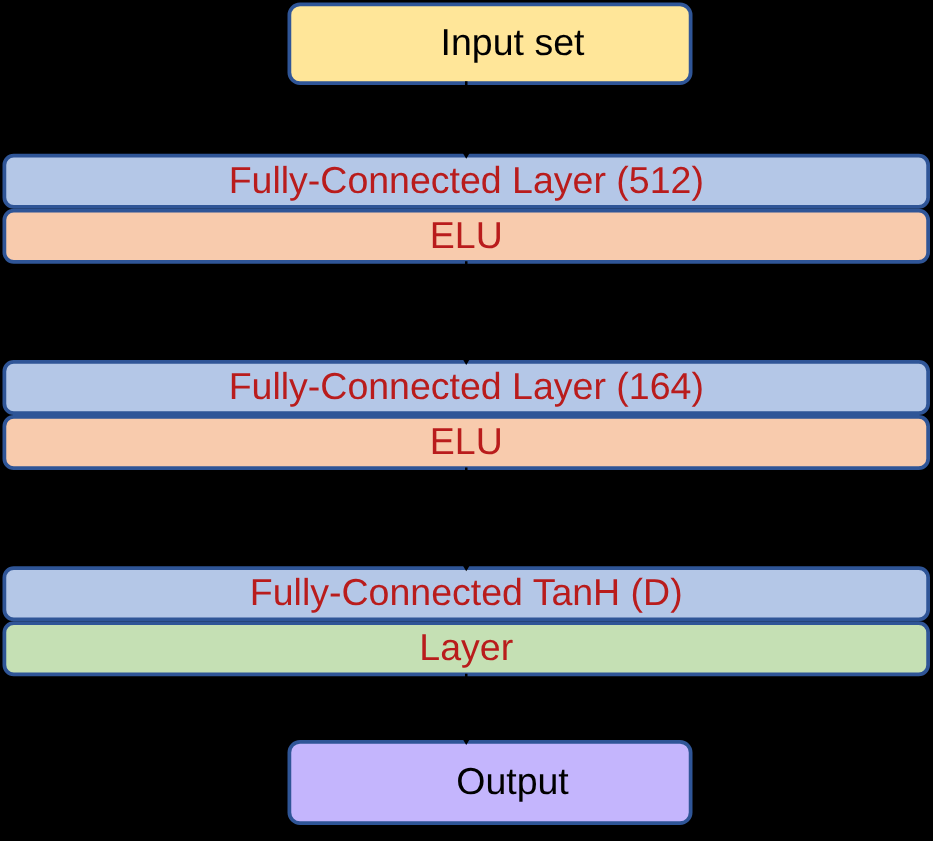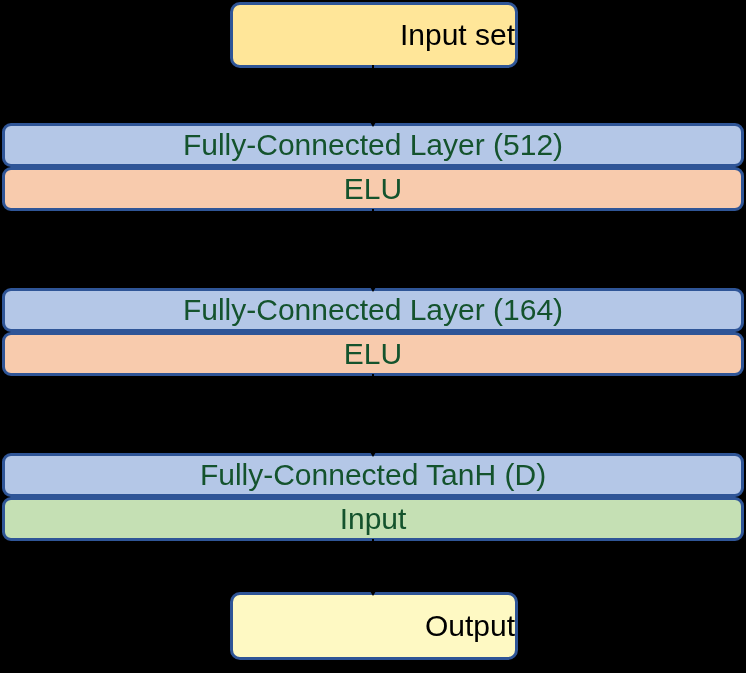--- a/index.html
+++ b/index.html
@@ -16,37 +16,38 @@
   }
   .node {
     position: absolute;
     left: 230px;
     width: 282px;
     height: 60px;
     border: 3px solid #2f5597;
     border-radius: 10px;
     display: flex;
     align-items: center;
-    justify-content: flex-end;
+    justify-content: center;
     font-size: 30px;
     color: #000;
     z-index: 2;
+    padding-left: 36px;
   }
   .bar {
     position: absolute;
     left: 2px;
     width: 736px;
     height: 38px;
     border: 3px solid #2f5597;
     border-radius: 9px;
     display: flex;
     align-items: center;
     justify-content: center;
     font-size: 30px;
-    color: #14532d;
+    color: #b91c1c;
     z-index: 2;
   }
   .connector {
     position: absolute;
     left: 372px;
     width: 2px;
     background: #000;
     z-index: 3;
   }
   .connector .arrowhead {
@@ -92,24 +93,24 @@
   </div>
 
   <div class="connector" style="top: 374px; height: 81px;">
     <span class="arrowhead"></span>
   </div>
 
   <div class="bar" style="top: 453px; background: rgb(180, 199, 231);">
     <span>Fully-Connected TanH (D)</span>
   </div>
   <div class="bar" style="top: 497px; background: rgb(197, 224, 180);">
-    <span>Input</span>
+    <span>Layer</span>
   </div>
 
   <div class="connector" style="top: 539px; height: 55px;">
     <span class="arrowhead"></span>
   </div>
 
-  <div class="node" style="top: 592px; height: 62px; background: #fef9c3;">
+  <div class="node" style="top: 592px; height: 62px; background: #c4b5fd;">
     <span>Output</span>
   </div>
 
 </div>
 
 </body></html>

